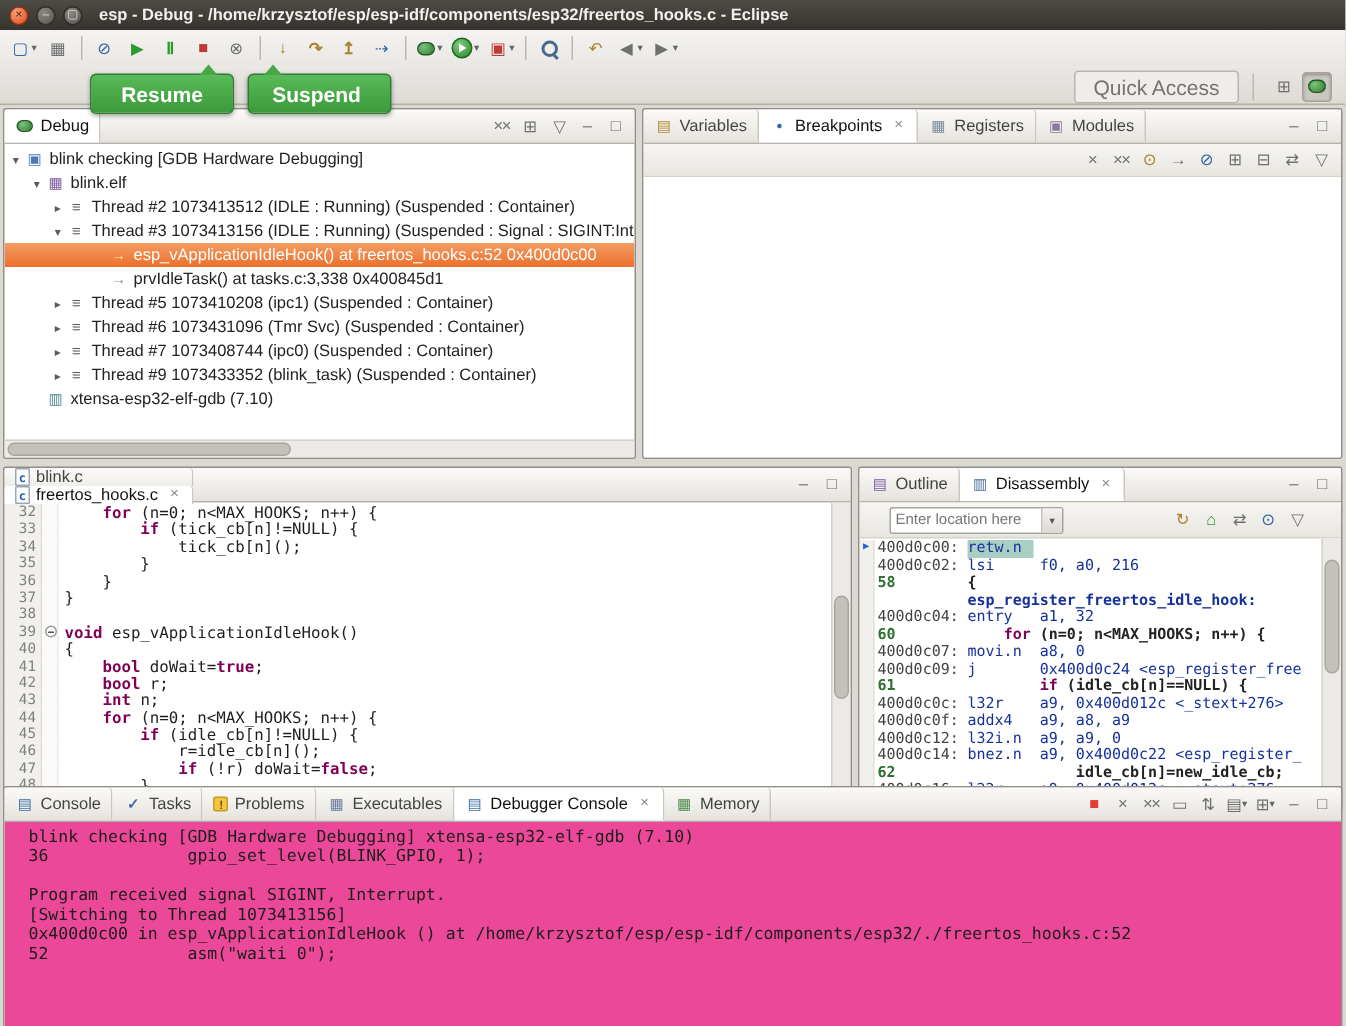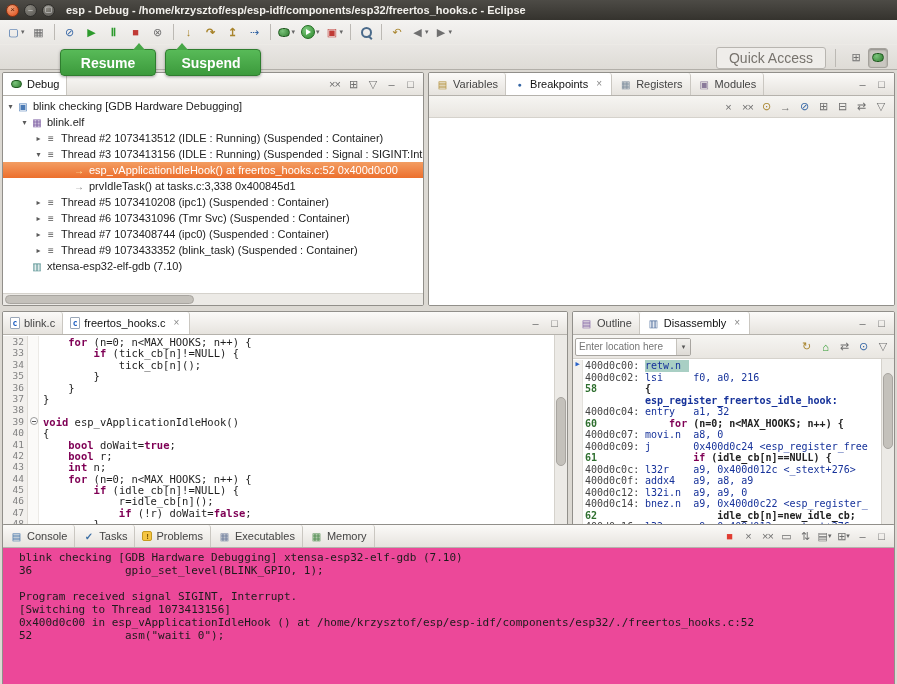--- a/index.html
+++ b/index.html
@@ -108,21 +108,21 @@
   .foldglyph{position:absolute;left:2px;top:1px;width:8px;height:8px;border:1px solid #9a9a9a;border-radius:50%;background:#fff;}
   .foldglyph::after{content:"";position:absolute;left:1px;top:3px;width:4px;height:1px;background:#555;}
   .ecode{flex:1;font:10.5px "DejaVu Sans Mono",monospace;white-space:pre;color:#1e1e1e;padding-left:4px;}
   .kw{color:#7f0055;font-weight:bold;}
   .vscroll{flex:none;width:13px;background:#eceae6;border-left:1px solid #d5d2cc;position:relative;}
   .vscroll .thumb{position:absolute;left:1px;width:10px;background:#c4c1bb;border:1px solid #a8a5a0;border-radius:5px;}
   .hscroll{flex:none;height:12px;background:#eceae6;border-top:1px solid #d5d2cc;position:relative;}
   .hscroll .thumb{position:absolute;top:1px;height:9px;background:#c4c1bb;border:1px solid #a8a5a0;border-radius:5px;}
 
   
-  #dis-toolbar{height:24px;background:linear-gradient(#f6f5f2,#e9e6e1);border-bottom:1px solid #d5d2cc;display:flex;align-items:center;padding:0 2px;flex:none;}
+  #dis-toolbar{height:24px;background:linear-gradient(#f6f5f2,#e9e6e1);border-bottom:1px solid #d5d2cc;display:flex;align-items:center;padding:0 20px;flex:none;}
   .dis-combo{display:flex;align-items:center;border:1px solid #a8a5a0;background:#fff;border-radius:2px;height:18px;}
   .dis-combo input{border:none;outline:none;width:100px;height:14px;font:10px "Liberation Sans",sans-serif;padding:0 3px;color:#333;}
   .combo-dd{width:14px;height:16px;display:inline-flex;align-items:center;justify-content:center;border-left:1px solid #c5c2bc;background:linear-gradient(#f2f1ee,#dddad5);font-size:7px;color:#555;}
   #dis-actions{margin-left:auto;display:flex;align-items:center;}
   #dis-body{flex:1;overflow:hidden;display:flex;}
   #dis-rows{flex:1;overflow:hidden;padding-top:1px;}
   .drow{display:flex;height:11.5px;line-height:11.5px;font:10px "DejaVu Sans Mono",monospace;white-space:pre;}
   .dmark{flex:none;width:10px;text-align:center;font-size:7px;color:#2a62c9;background:#f2f0ed;border-right:1px solid #e3e1dc;}
   .daddr{flex:none;width:62px;color:#444;padding-left:2px;}
   .dtext{color:#16329a;}
@@ -431,21 +431,21 @@
       </span>
       <span class="abtn c-dim sm">
         <span class="g">▽</span>
       </span>
     </div>
   <div id="inspector-content"></div>
 </div>
 
 <div class="panel" id="editor-panel">
   <div class="tabbar">
-    <span style="display:flex;">
+    <span style="display:flex;flex-direction:column;">
 
     <div class="tab">
           <span class="ic ic-cfile"></span>
           <span class="tab-label">blink.c</span>
 
         </div>
         <div class="tab active">
           <span class="ic ic-cfile"></span>
           <span class="tab-label">freertos_hooks.c</span>
           <span class="tab-close"></span>
@@ -716,20 +716,25 @@
         </div>
         <div class="tab">
           <span class="ic ic-problems"></span>
           <span class="tab-label">Problems</span>
 
         </div>
         <div class="tab">
           <span class="ic ic-executables"></span>
           <span class="tab-label">Executables</span>
 
+        </div>
+        <div class="tab active">
+          <span class="ic ic-console"></span>
+          <span class="tab-label">Debugger Console</span>
+          <span class="tab-close"></span>
         </div>
         <div class="tab">
           <span class="ic ic-memory"></span>
           <span class="tab-label">Memory</span>
 
         </div>
       </span>
     <div class="tabbar-actions">
 
     <span class="abtn c-red-bright">

